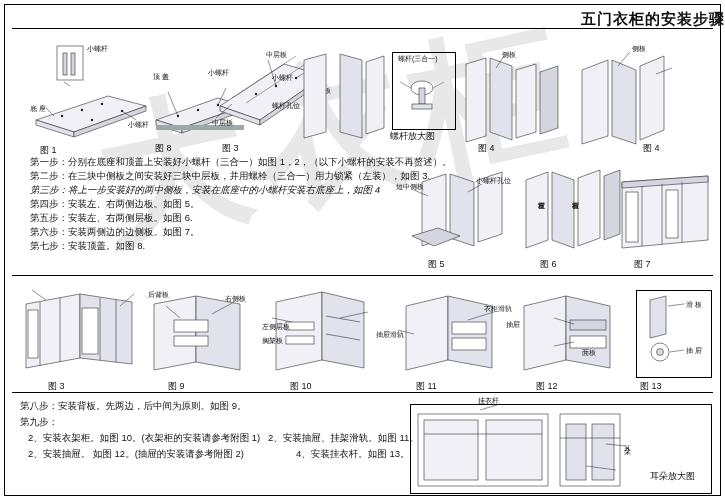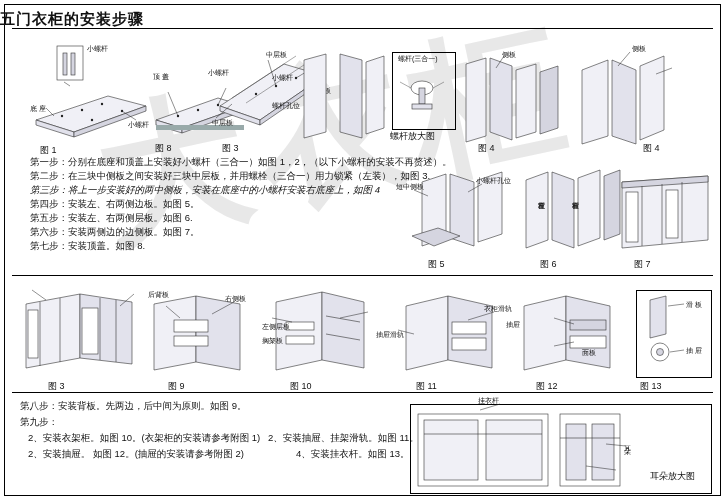--- a/index.html
+++ b/index.html
@@ -11,21 +11,21 @@
     position:relative;
     overflow:hidden;
   }
   .page{position:absolute;inset:0;}
   .border-frame{
     position:absolute;left:4px;top:4px;width:717px;height:492px;
     border:1px solid #000;
     box-sizing:border-box;
   }
   .title{
-    position:absolute;top:10px;left:0;width:725px;text-align:left;
+    position:absolute;top:10px;left:0;width:725px;text-align:right;
     font-size:15px;font-weight:bold;letter-spacing:1px;
   }
   .hr{position:absolute;left:12px;width:701px;height:0;border-top:1px solid #000;}
 
   
   .watermark{
     position:absolute;left:120px;top:50px;width:520px;height:400px;
     color:rgba(150,150,150,0.22);
     font-size:150px;font-weight:bold;
     font-family:"DejaVu Serif","Liberation Serif",serif;

